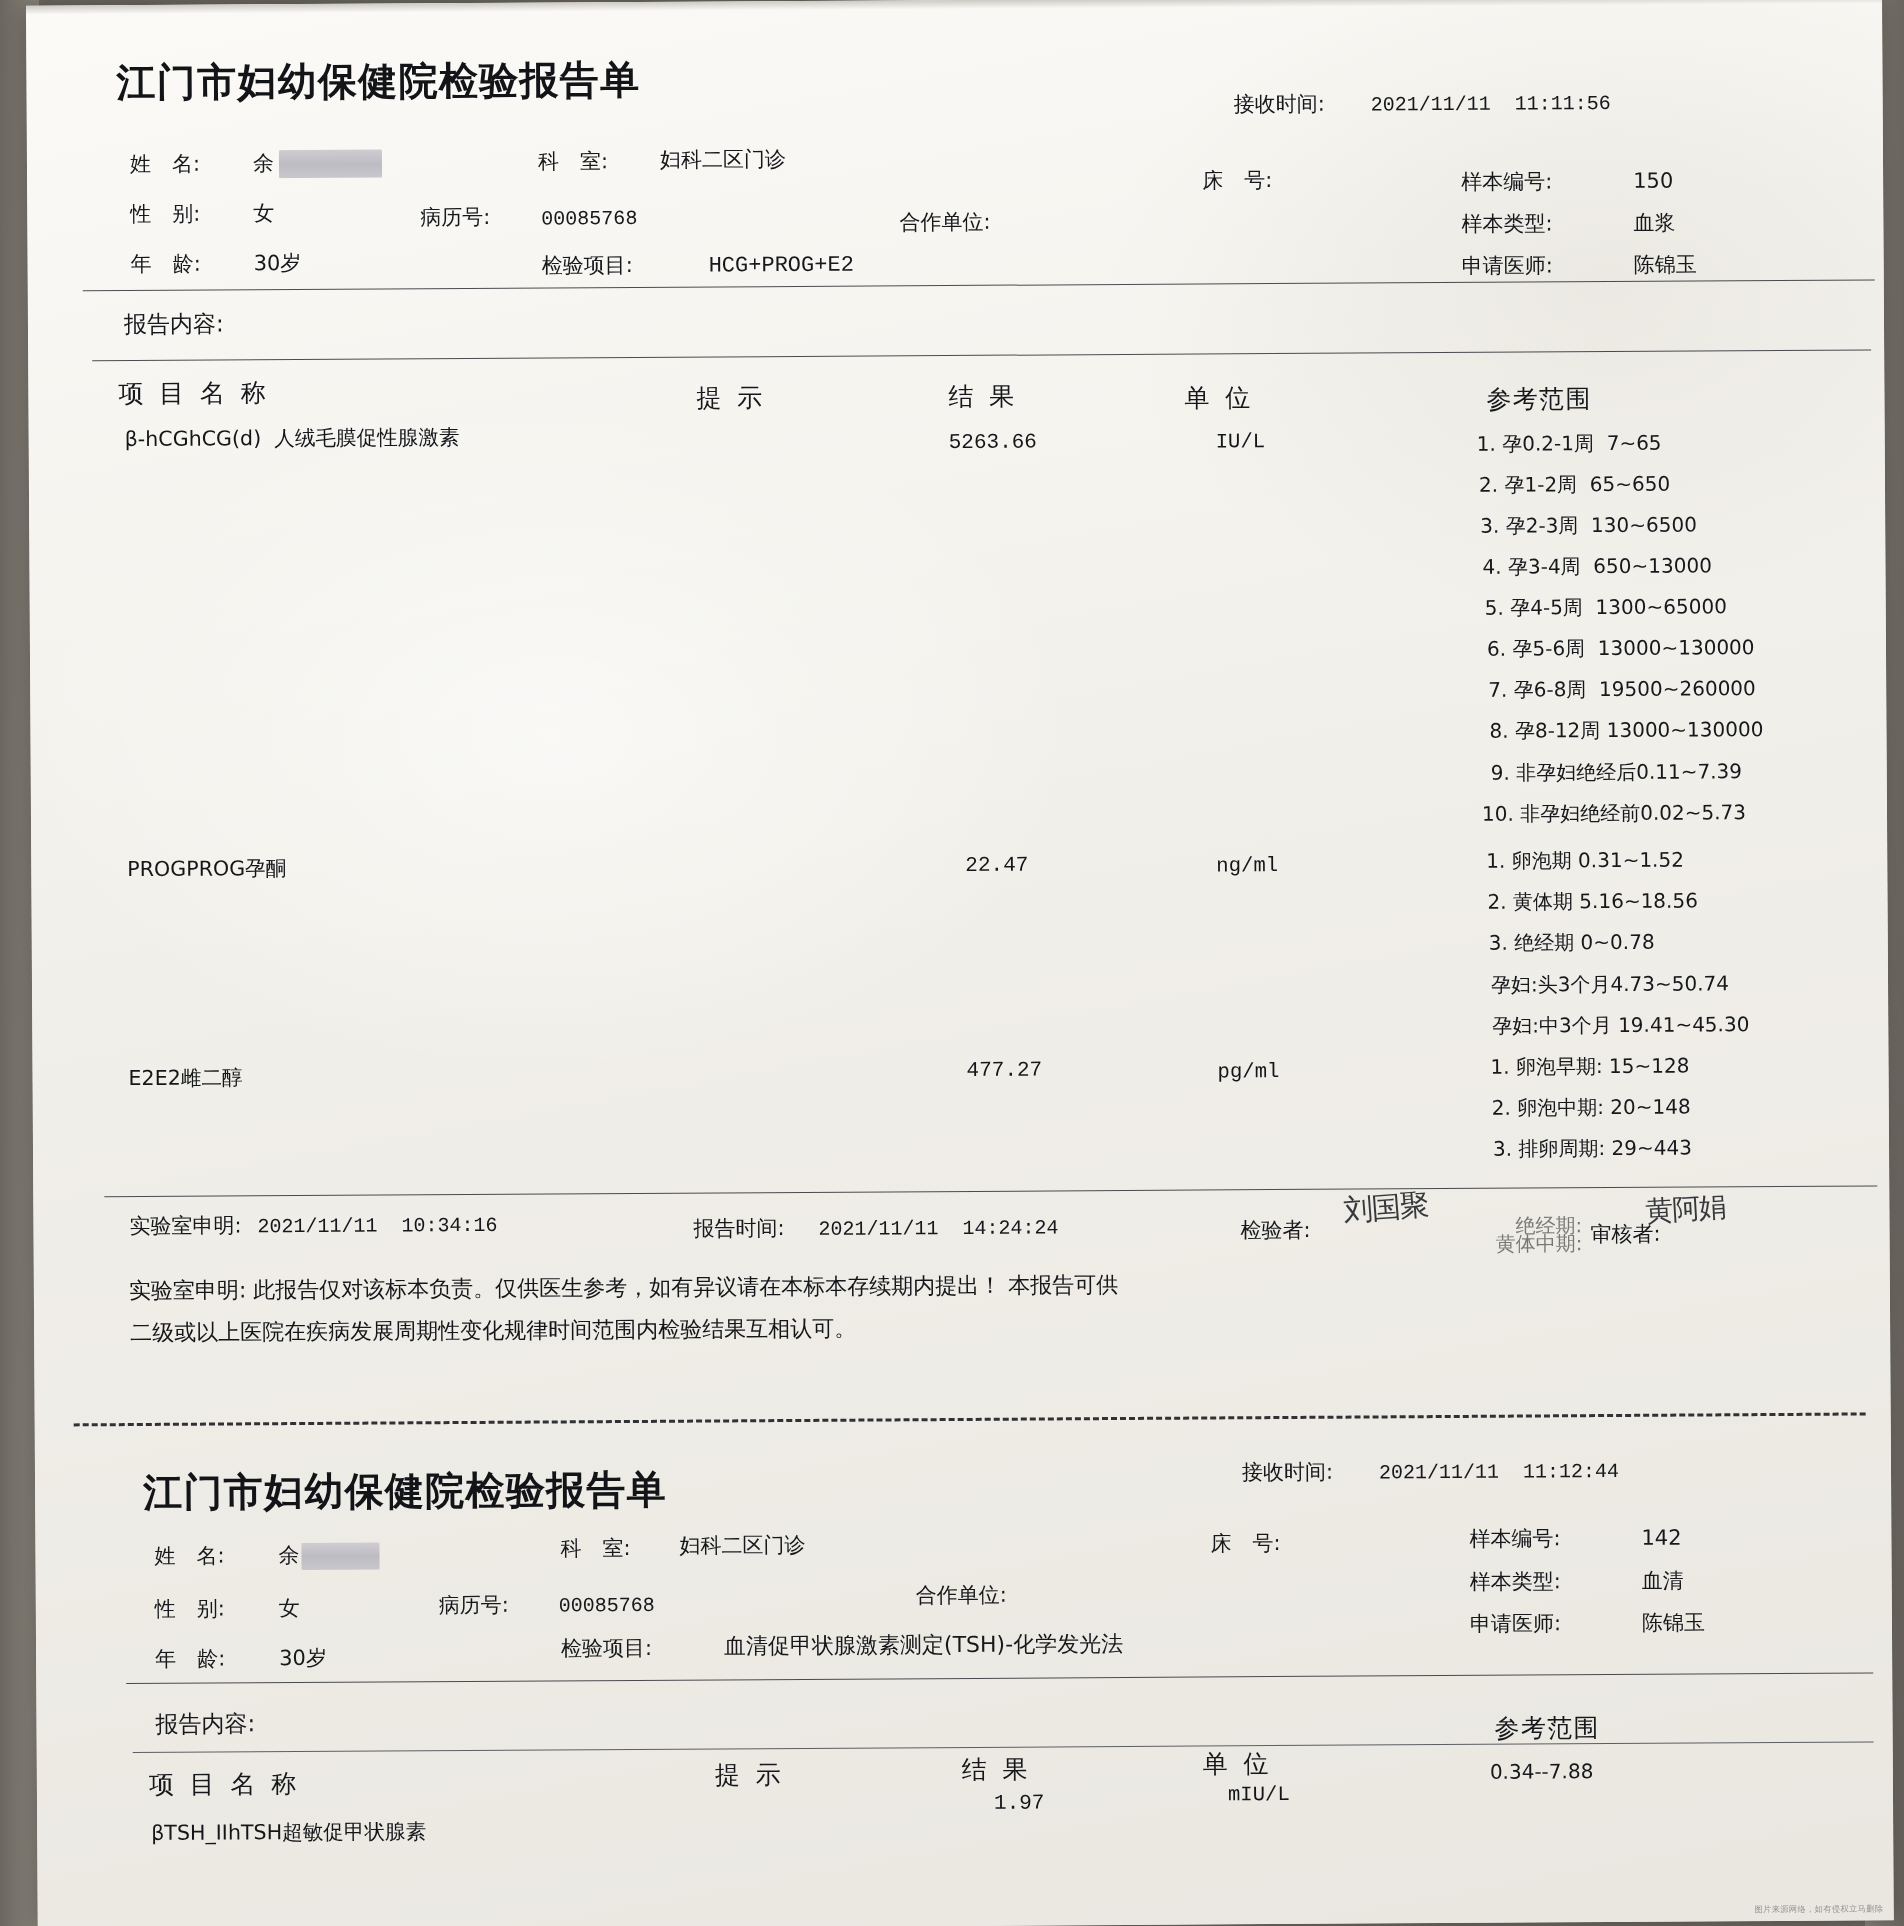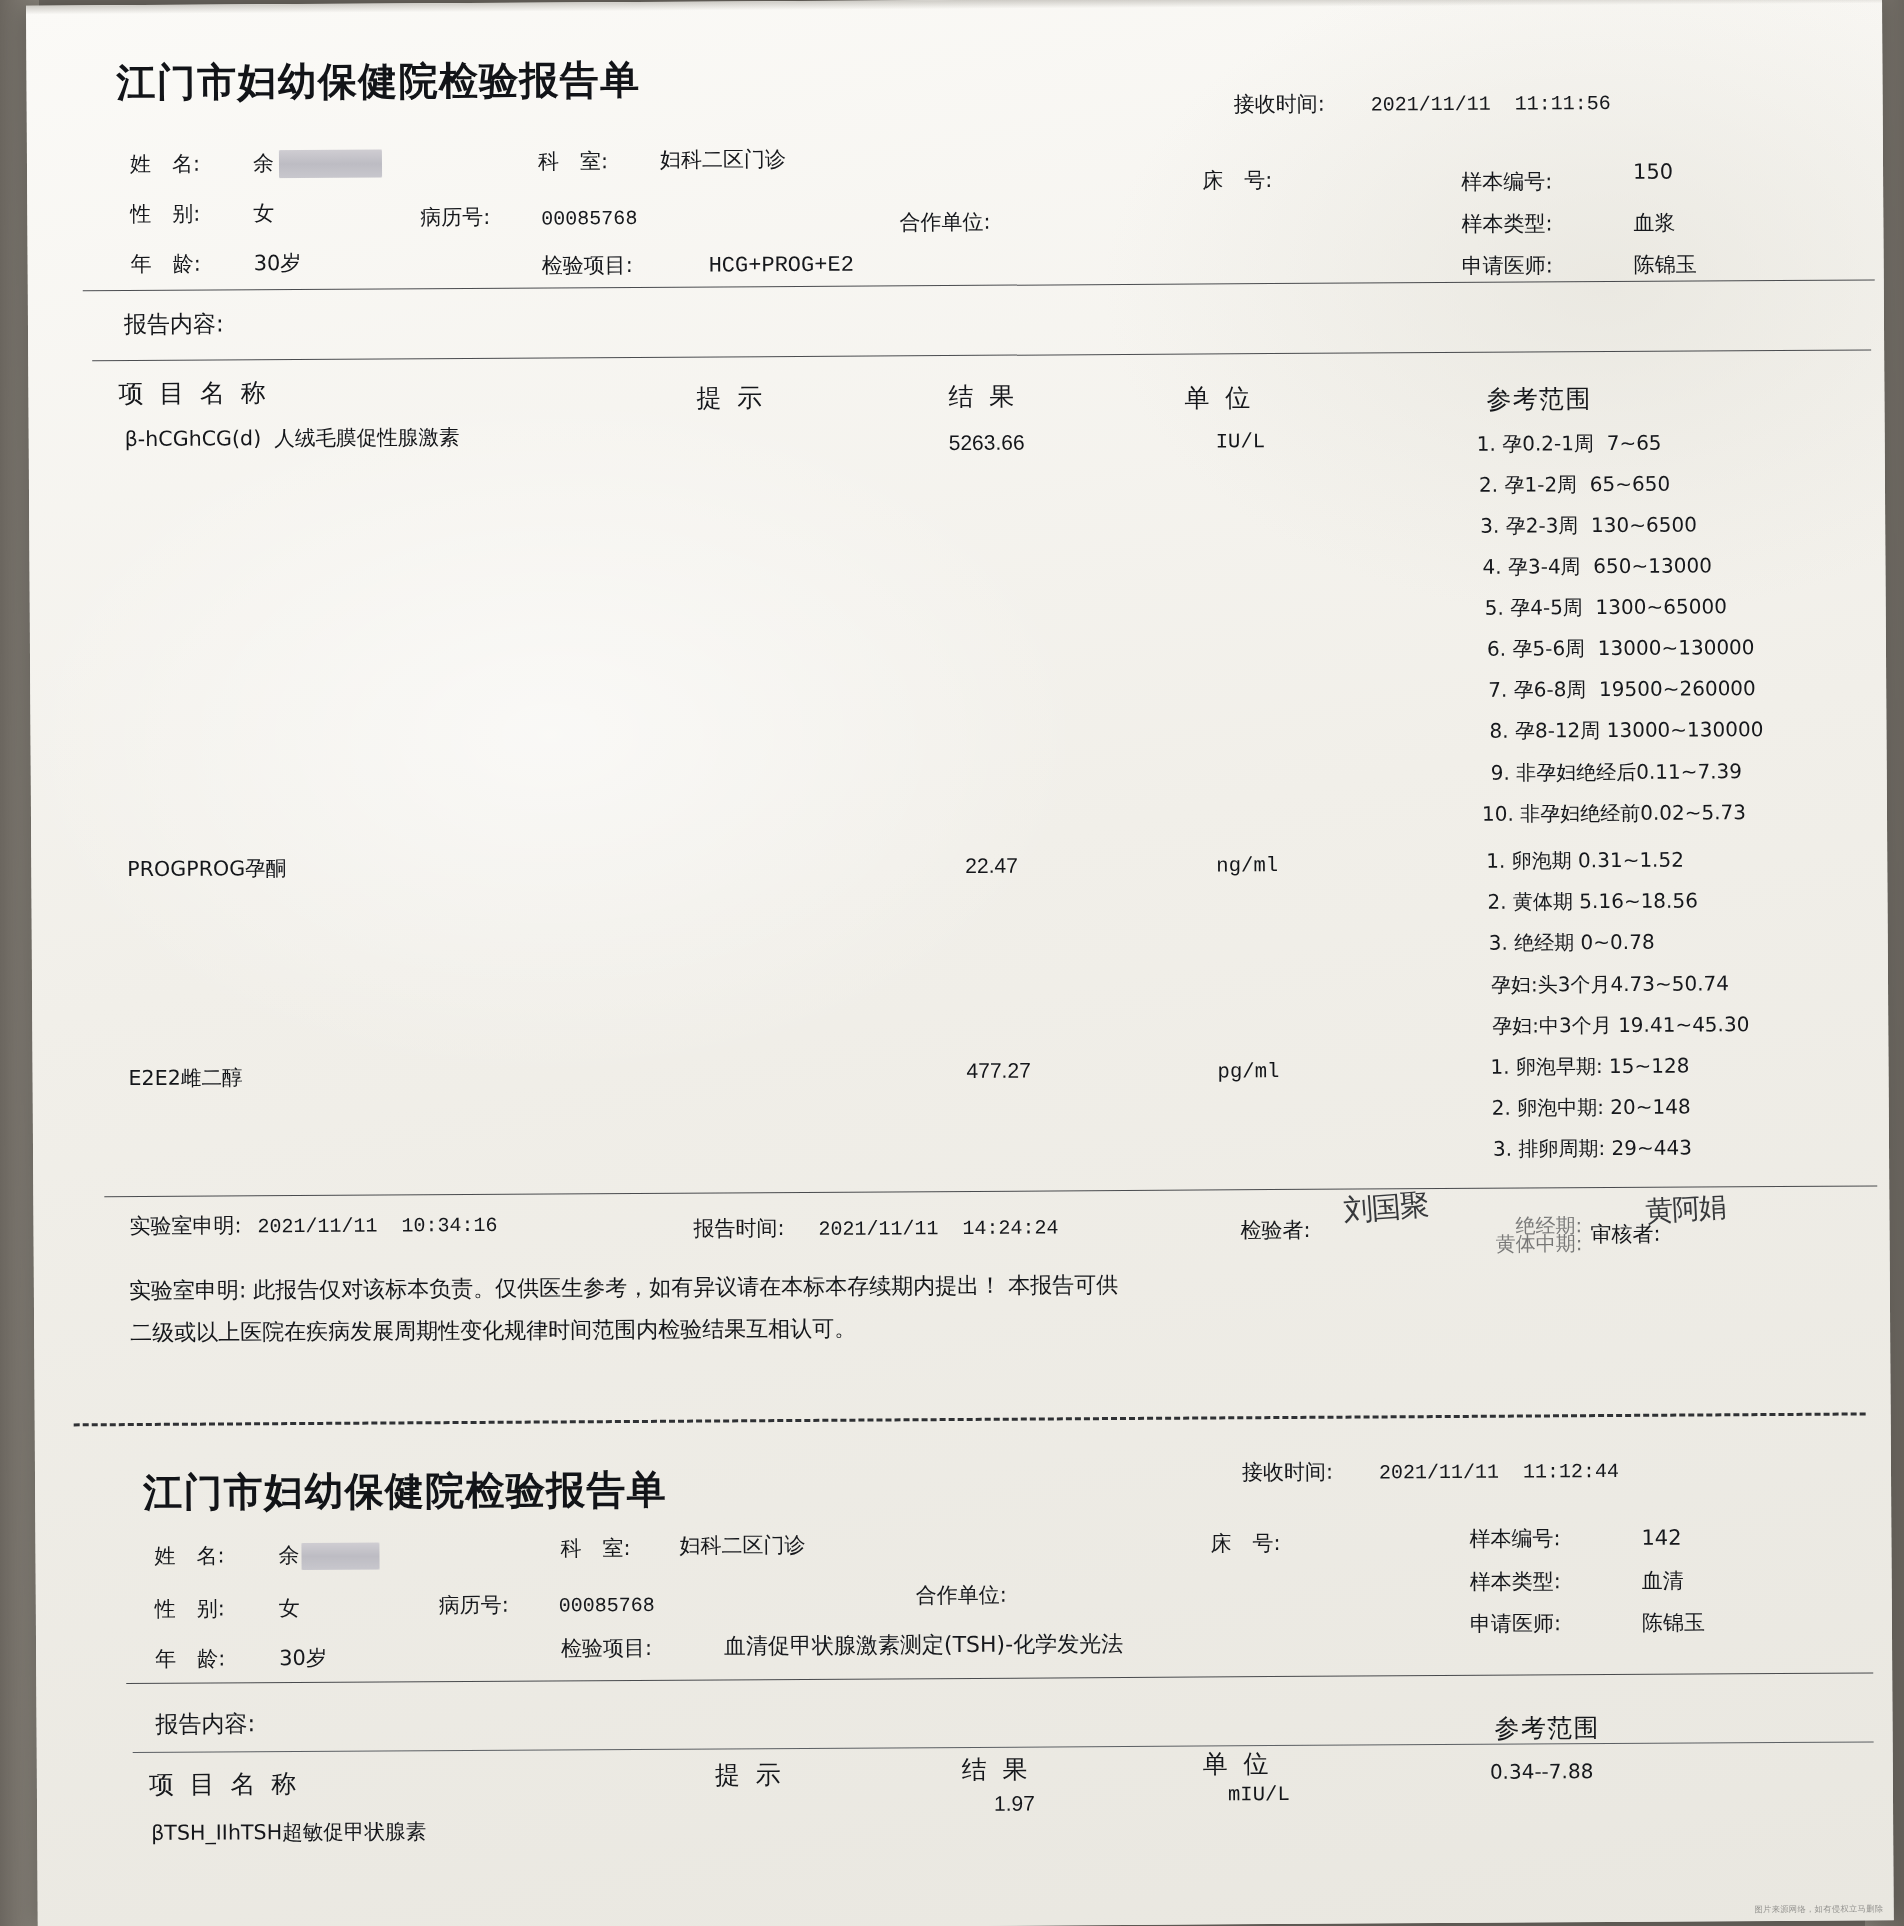--- a/index.html
+++ b/index.html
@@ -95,21 +95,21 @@
   .item-name {
     font-family: "DejaVu Sans", "Liberation Sans", sans-serif;
     font-size: 20.6px;
   }
   .ref-line {
     font-family: "DejaVu Sans", "Liberation Sans", sans-serif;
     font-size: 20px;
     color: #16181c;
   }
   .res-num {
-    font-family: Liberation Sans, sans-serif;
+    font-family: Liberation Mono, monospace;
     font-size: 21px;
   }
   .unit {
     font-family: "Liberation Mono", "DejaVu Sans Mono", monospace;
     font-size: 20.6px;
   }
   .footnote {
     font-family: "DejaVu Sans", "Liberation Sans", sans-serif;
     font-size: 22px;
     color: #14161a;
@@ -178,21 +178,21 @@
     <div class="t label" style="left:103px; top:149px;">姓　名:</div>
     <div class="t value" style="left:226px; top:149px;">余</div>
     <div class="redact" style="left:252px; top:146px; width:103px; height:28px;"></div>
 
     <div class="t label" style="left:511px; top:149px;">科　室:</div>
     <div class="t value" style="left:633px; top:148px;">妇科二区门诊</div>
 
     <div class="t label" style="left:1175px; top:172px;">床　号:</div>
 
     <div class="t label" style="left:1434px; top:175px;">样本编号:</div>
-    <div class="t value" style="left:1606px; top:166px;">150</div>
+    <div class="t value" style="left:1606px; top:175px;">150</div>
 
     <div class="t label" style="left:103px; top:199px;">性　别:</div>
     <div class="t value" style="left:226px; top:199px;">女</div>
 
     <div class="t label" style="left:393px; top:204px;">病历号:</div>
     <div class="t value-mono" style="left:514px; top:207px;">00085768</div>
 
     <div class="t label" style="left:872px; top:212px;">合作单位:</div>
 
     <div class="t label" style="left:1434px; top:217px;">样本类型:</div>

